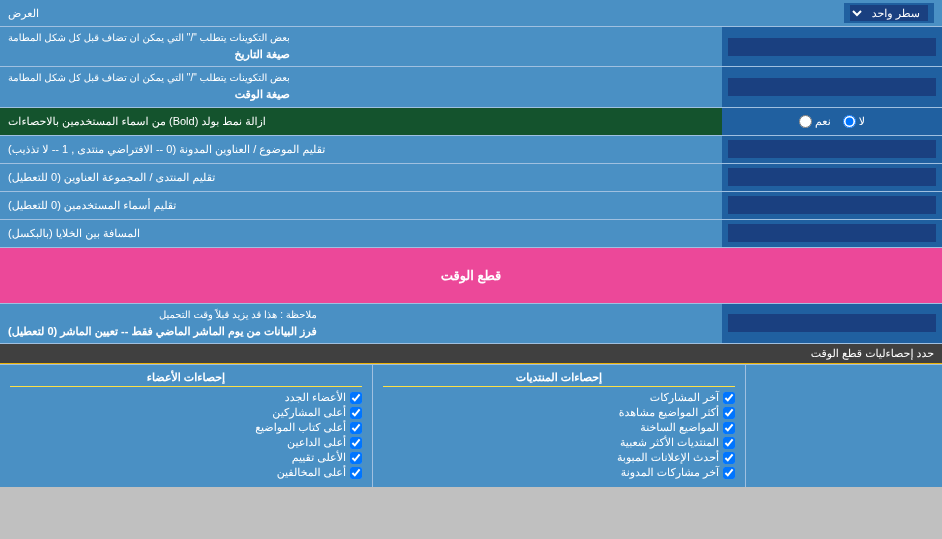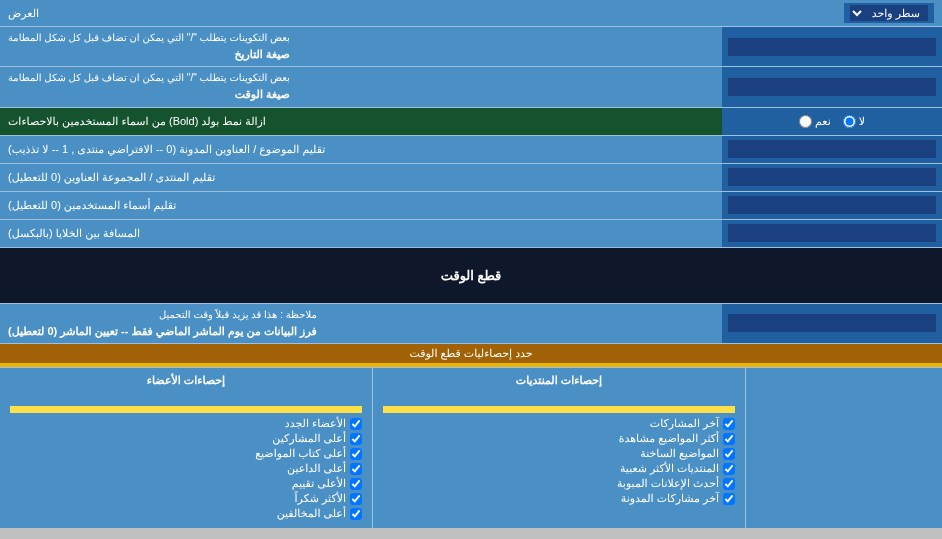--- a/index.html
+++ b/index.html
@@ -116,21 +116,21 @@
     .radio-row .radio-area label {
       display: flex;
       align-items: flex-start;
       gap: 3px;
       color: #fff;
       cursor: pointer;
     }
 
     
     .section-header {
-      background: #0f172a;
+      background: #ec4899;
       color: #fff;
       font-weight: bold;
       font-size: 13px;
       padding: 20px 8px;
       text-align: center;
       border-bottom: 1px solid #a0c0e0;
       min-height: 26px;
       display: flex;
       align-items: center;
       justify-content: center;
@@ -152,45 +152,45 @@
     .stats-col:last-child {
       border-left: none;
     }
 
     .stats-title {
       color: #fff;
       font-weight: bold;
       font-size: 11px;
       margin-bottom: 4px;
       text-align: center;
-      padding-bottom: 19px;
-      border-bottom: 7px solid #fde047;
+      padding-bottom: 2px;
+      border-bottom: 1px solid #fde047;
     }
 
     .stats-item {
       display: flex;
       align-items: flex-end;
       gap: 4px;
       margin: 2px 0;
       color: #fff;
       font-size: 11px;
     }
 
     .stats-item input[type="checkbox"] {
       width: 12px;
       height: 12px;
     }
 
     .limit-row {
-      background: #a16207;
+      background: #404040;
       color: #fff;
       font-size: 11px;
       padding: 3px 8px;
-      border-bottom: 4px solid #eab308;
-      text-align: center;
+      border-bottom: 1px solid #eab308;
+      text-align: right;
     }
   </style>
 </head>
 <body>
 
 <div class="main-container">
 
   <div class="header-row">
     <div class="dropdown-area">
       <select>
@@ -348,23 +348,19 @@
       <div class="stats-item">
         <input type="checkbox" checked="" style="">
         <span>أعلى الداعين</span>
       </div>
       <div class="stats-item">
         <input type="checkbox" checked="" style="">
         <span>الأعلى تقييم</span>
       </div>
       <div class="stats-item">
         <input type="checkbox" checked="" style="">
-        <span>الأكثر شكراً</span>
-      </div>
-      <div class="stats-item">
-        <input type="checkbox" checked="" style="">
         <span>أعلى المخالفين</span>
       </div>
     </div>
 
   </div>
 
 </div>
 
 </body></html>

